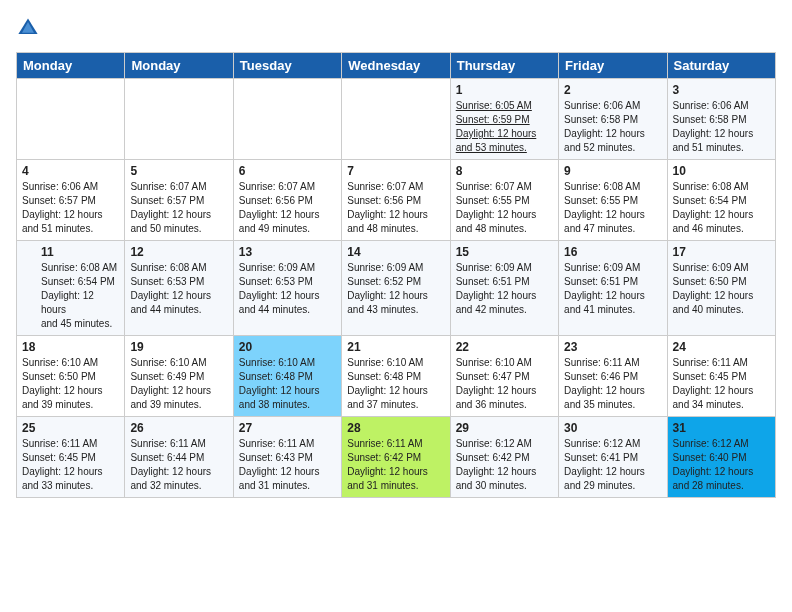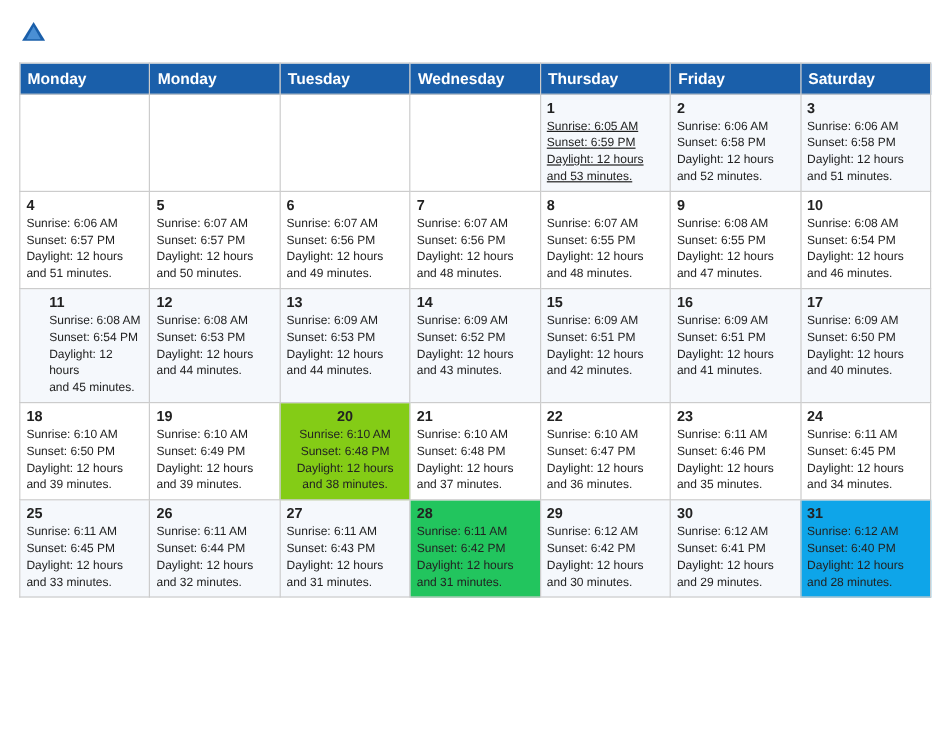--- a/index.html
+++ b/index.html
@@ -248,21 +248,21 @@
 Daylight: 12 hours
 and 39 minutes.</div>
         </td>
         <td style="background: rgb(255, 255, 255);">
           <div class="day-num">19</div>
           <div class="cell-content" style="white-space: pre-line;">Sunrise: 6:10 AM
 Sunset: 6:49 PM
 Daylight: 12 hours
 and 39 minutes.</div>
         </td>
-        <td style="background: #84cc16; text-align: center;">
+        <td style="background: #7dd3fc;">
           <div class="day-num">20</div>
           <div class="cell-content" style="white-space: pre-line;">Sunrise: 6:10 AM
 Sunset: 6:48 PM
 Daylight: 12 hours
 and 38 minutes.</div>
         </td>
         <td style="background: rgb(255, 255, 255);">
           <div class="day-num">21</div>
           <div class="cell-content" style="white-space: pre-line;">Sunrise: 6:10 AM
 Sunset: 6:48 PM
@@ -306,21 +306,21 @@
 Daylight: 12 hours
 and 32 minutes.</div>
         </td>
         <td style="background: rgb(245, 248, 252);">
           <div class="day-num">27</div>
           <div class="cell-content" style="white-space: pre-line;">Sunrise: 6:11 AM
 Sunset: 6:43 PM
 Daylight: 12 hours
 and 31 minutes.</div>
         </td>
-        <td style="background: #22c55e;">
+        <td style="background: #bef264;">
           <div class="day-num">28</div>
           <div class="cell-content" style="white-space: pre-line;">Sunrise: 6:11 AM
 Sunset: 6:42 PM
 Daylight: 12 hours
 and 31 minutes.</div>
         </td>
         <td style="background: rgb(245, 248, 252);">
           <div class="day-num">29</div>
           <div class="cell-content" style="white-space: pre-line;">Sunrise: 6:12 AM
 Sunset: 6:42 PM

